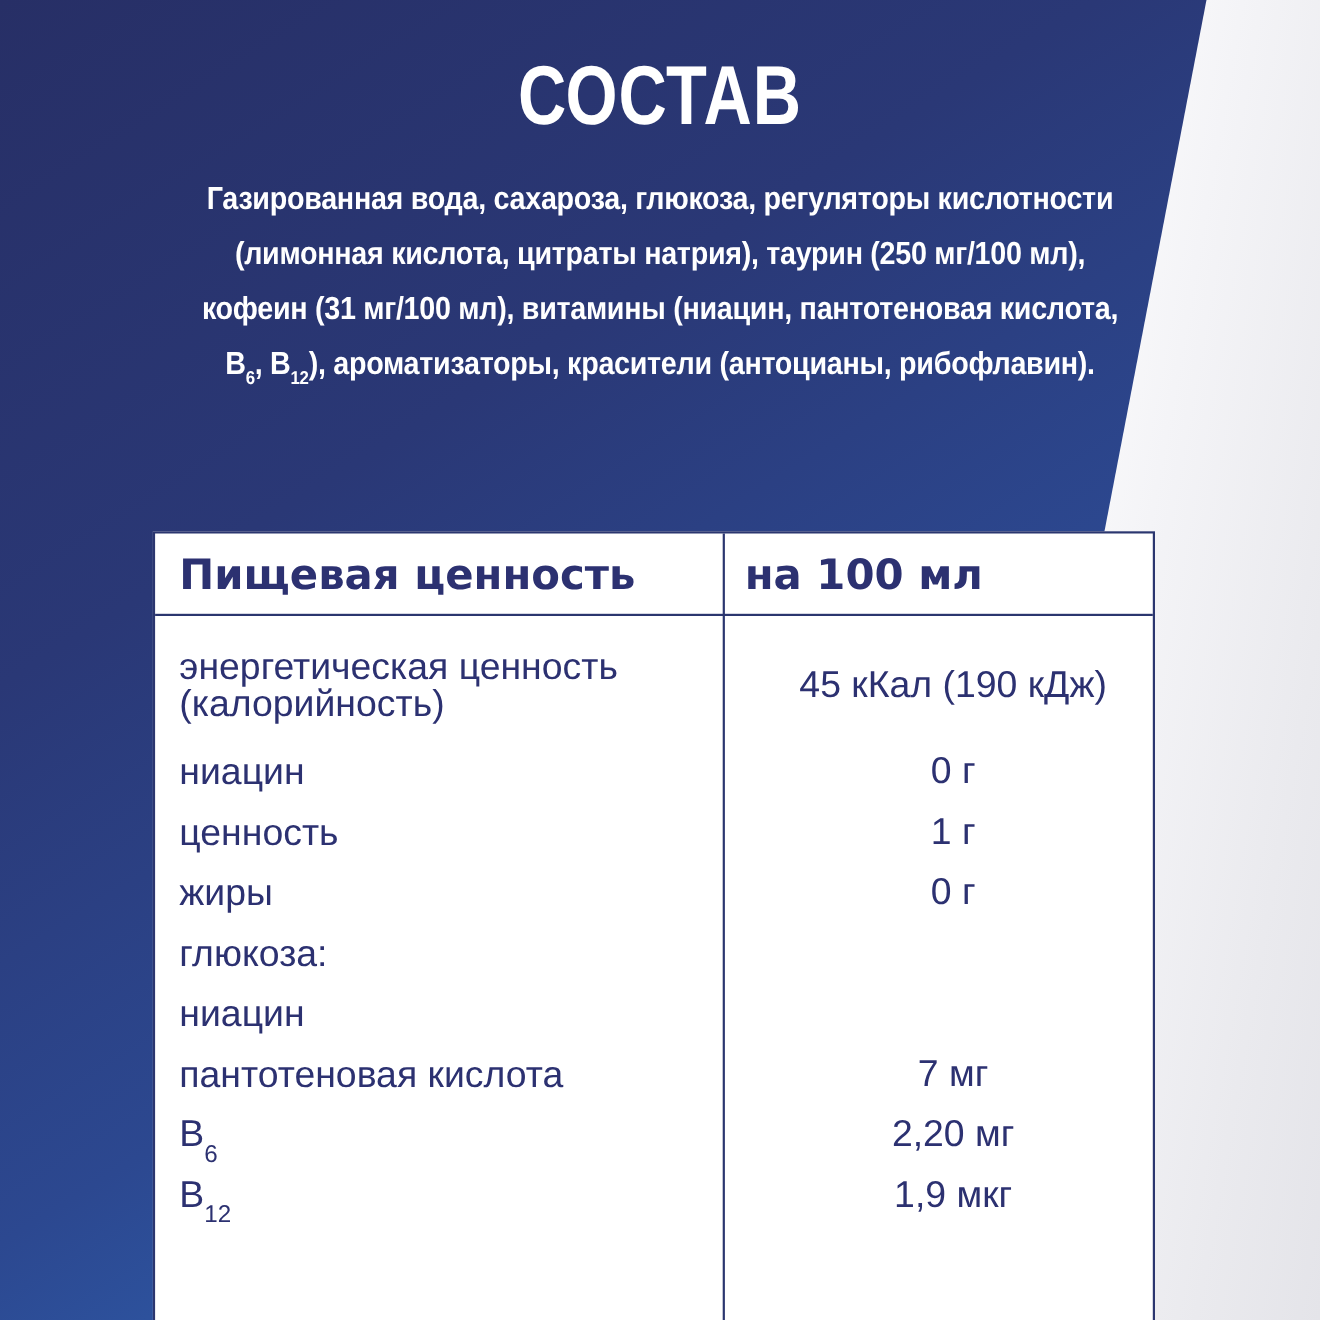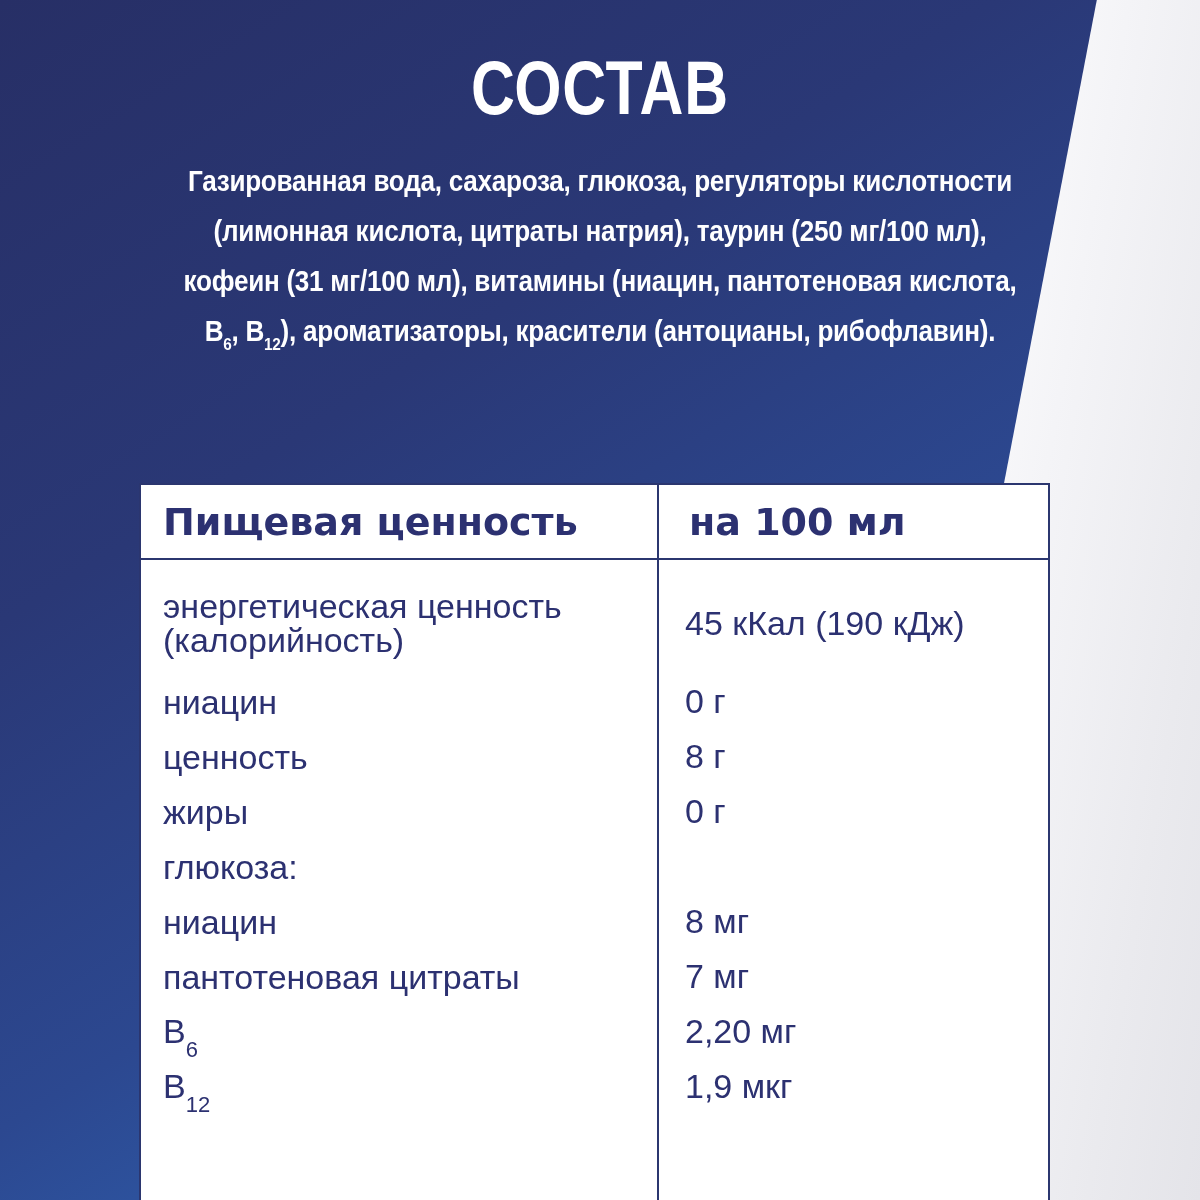--- a/index.html
+++ b/index.html
@@ -55,32 +55,32 @@
   }
   .thead {
     position:absolute; left:0; top:0; right:0; height:73px;
     border-bottom:2px solid #2b366f;
     display:flex;
     font-family:"DejaVu Sans", sans-serif;
     font-weight:bold;
     font-size:38px;
   }
   .thead .hc1 { width:516px; display:flex; align-items:center; padding-left:22px; box-sizing:border-box; }
-  .thead .hc2 { flex:1; display:flex; align-items:center; padding-left:32px; box-sizing:border-box; }
+  .thead .hc2 { flex:1; display:flex; align-items:center; padding-left:20px; box-sizing:border-box; }
   .tbody {
     position:absolute; left:0; top:75px; right:0; bottom:0;
     padding-top:12px;
     font-family:Liberation Sans, sans-serif;
     font-size:34px;
     font-weight:400;
   }
   .trow { display:flex; align-items:center; height:55px; }
   .trow.tall { height:102px; }
   .tcell-l { width:516px; padding-left:22px; box-sizing:border-box; line-height:34px; }
-  .tcell-v { flex:1; padding-left:28px; box-sizing:border-box; }
+  .tcell-v { flex:1; padding-left:28px; box-sizing:border-box;text-align:center; }
   .row-sub {
     font-size:22px;
     line-height:0;
     vertical-align:-14px;
   }
 </style>
 </head>
 <body>
 
 <div class="canvas">
@@ -114,40 +114,39 @@
         <div class="tcell-v">45 кКал (190 кДж)</div>
       </div>
 
       <div class="trow">
         <div class="tcell-l">ниацин</div>
         <div class="tcell-v">0 г</div>
       </div>
 
       <div class="trow">
         <div class="tcell-l">ценность</div>
-        <div class="tcell-v">8 г</div>
+        <div class="tcell-v">1 г</div>
       </div>
 
       <div class="trow">
         <div class="tcell-l">жиры</div>
         <div class="tcell-v">0 г</div>
       </div>
 
       <div class="trow">
         <div class="tcell-l">глюкоза:</div>
         <div class="tcell-v"></div>
       </div>
 
       <div class="trow">
         <div class="tcell-l">ниацин</div>
-        <div class="tcell-v">8 мг</div>
       </div>
 
       <div class="trow">
-        <div class="tcell-l">пантотеновая цитраты</div>
+        <div class="tcell-l">пантотеновая кислота</div>
         <div class="tcell-v">7 мг</div>
       </div>
 
       <div class="trow">
         <div class="tcell-l"><span>В</span><span class="row-sub">6</span></div>
         <div class="tcell-v">2,20 мг</div>
       </div>
 
       <div class="trow">
         <div class="tcell-l"><span>В</span><span class="row-sub">12</span></div>

